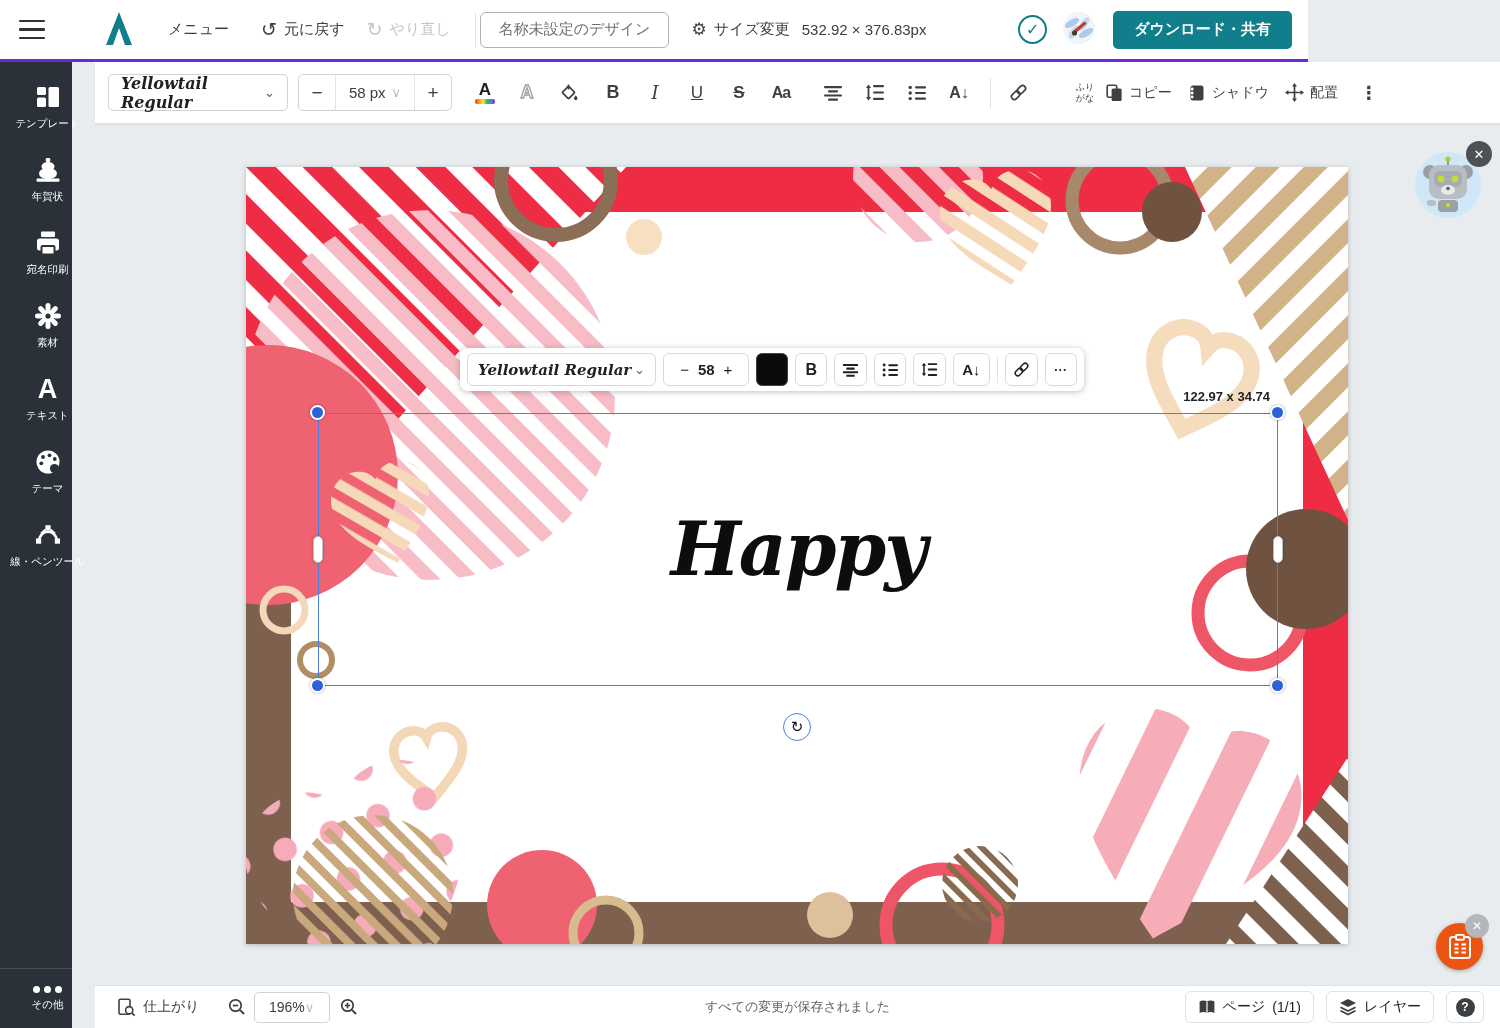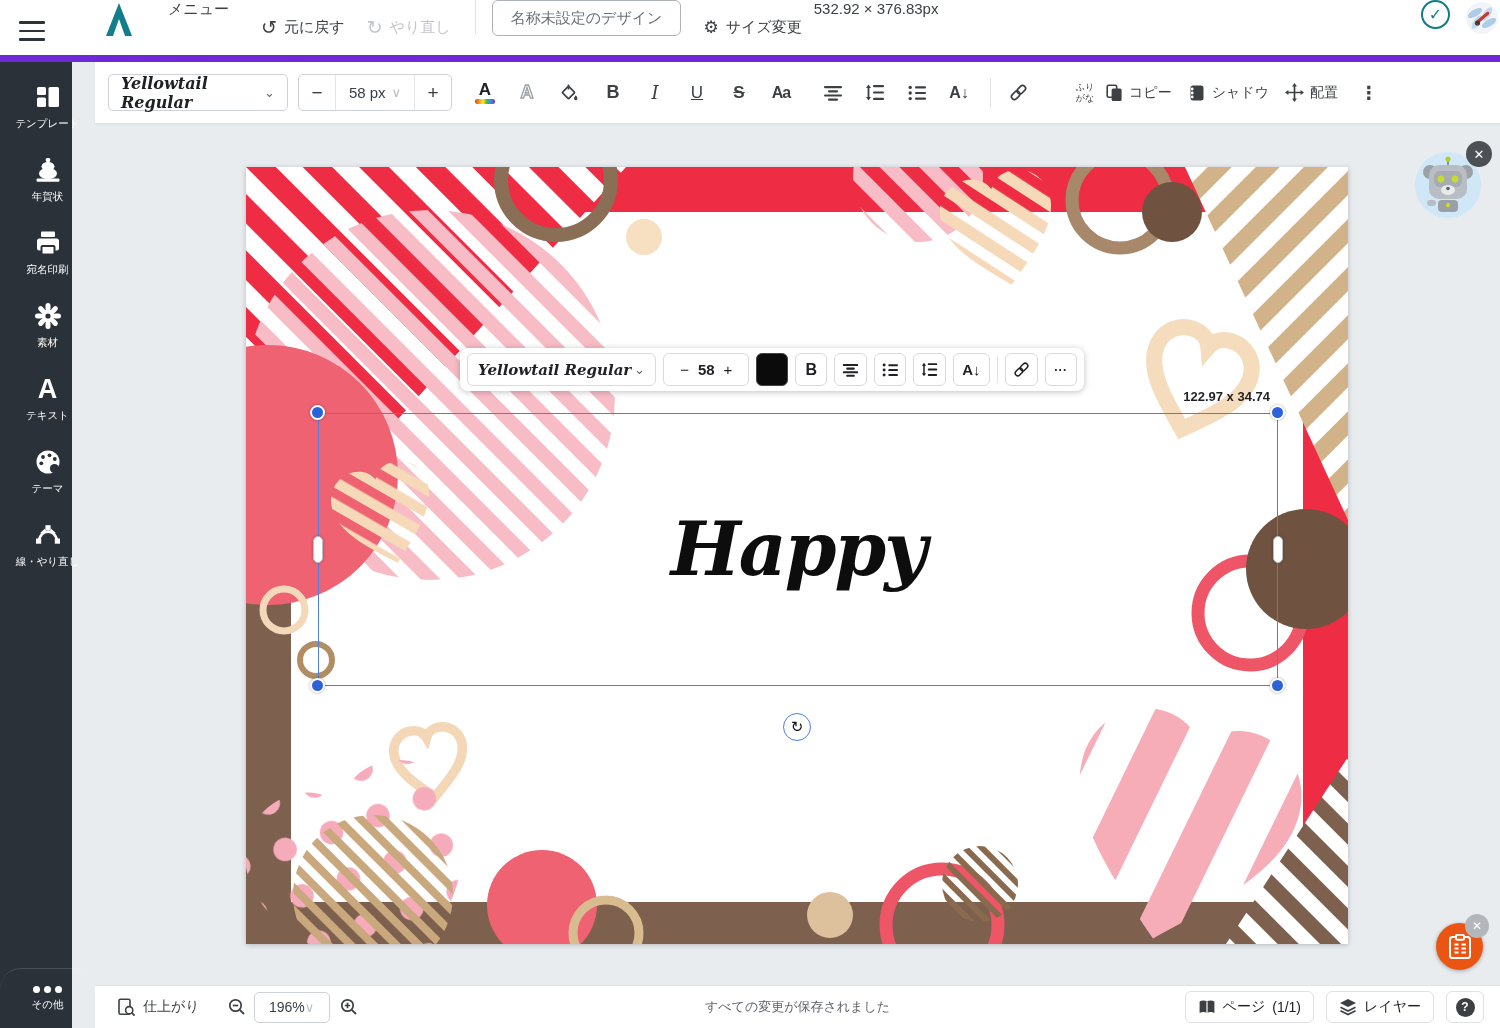--- a/index.html
+++ b/index.html
@@ -1,20 +1,20 @@
 <!DOCTYPE html>
 <html><head>
 <meta charset="utf-8">
 <style>
   * { margin:0; padding:0; box-sizing:border-box; }
   html,body { width:1500px; height:1028px; overflow:hidden; }
   body { position:relative; background:#e9ecef; font-family:"Liberation Sans","DejaVu Sans",sans-serif; color:#3c4043; }
 
   
-  .header { position:absolute; left:0; top:0; width:1500px; height:62px; background:#fff; border-bottom:7px solid #6d28d9; display:flex; z-index:30; }
+  .header { position:absolute; left:0; top:0; width:1308px; height:62px; background:#fff; border-bottom:3px solid #6d28d9; display:flex; align-items:center; z-index:30; }
   .hamburger { width:60px; height:62px; display:flex; flex-direction:column; justify-content:center; align-items:center; gap:6px; cursor:pointer; margin-left:2px; }
   .hamburger span { width:26px; height:2.6px; background:#2f3237; border-radius:1px; }
   .logo { margin-left:38px; }
   .hlabel { font-size:15px; color:#3c4043; }
   .hbtn { display:flex; align-items:center; gap:7px; font-size:15px; color:#3c4043; cursor:pointer; }
   .hbtn .aricon { font-size:19px; line-height:1; font-family:"DejaVu Sans",sans-serif; }
   .hbtn.disabled { color:#c3c6ca; }
   .vsep-h { width:1px; height:34px; background:#dfe1e5; }
   .titlebox { border:1px solid #aeb2b8; border-radius:6px; height:36px; padding:0 18px; display:flex; align-items:center; font-size:15px; color:#6b7076; background:#fff; }
   .checkbadge { width:29px; height:29px; border:2.5px solid #0e7d88; border-radius:50%; color:#0e7d88; font-size:16px; font-weight:bold; display:flex; align-items:center; justify-content:center; font-family:"DejaVu Sans",sans-serif; }
@@ -44,21 +44,21 @@
   .outlineA { font-weight:bold; font-size:18px; color:#fff; -webkit-text-stroke:1.3px #9aa0a6; }
   .furi { font-size:9px; line-height:1.15; color:#3c4043; text-align:center; width:26px;margin-left:31px; }
   .kebab { font-size:18px; font-weight:bold; letter-spacing:0; }
 
   
   .sidebar { position:absolute; left:0; top:62px; width:72px; height:966px; background:#2b3139; z-index:28; display:flex; flex-direction:column; }
   .sitem { width:95px; height:73px; display:flex; flex-direction:column; align-items:center; justify-content:center; gap:5px; color:#fff; cursor:pointer; }
   .sitem .slabel { font-size:10.5px; color:#fff; text-align:center; line-height:1.3; padding:0 3px; }
   .sitem svg { display:block; }
   .s-letter { font-size:27px; font-weight:bold; color:#fff; line-height:1; height:30px; display:flex; align-items:center; }
-  .sother { margin-top:auto; border-top:1px solid rgba(255,255,255,.14); height:60px;border-radius:21px; }
+  .sother { margin-top:auto; border-top:1px solid rgba(255,255,255,.14); height:60px; }
   .dots3 { display:flex; gap:4px; }
   .dots3 i { width:7px; height:7px; border-radius:50%; background:#fff; }
 
   
   .canvas { position:absolute; left:95px; top:124px; width:1405px; height:861px; background:#e9ecef; }
   .card { position:absolute; left:246px; top:167px; width:1102px; height:777px; background:#fff; box-shadow:0 1px 5px rgba(0,0,0,.22); overflow:hidden; z-index:1; }
   .cardtext { position:absolute; left:72px; top:246px; width:960px; height:273px; display:flex; flex-direction:column; align-items:center; justify-content:center; text-align:center; color:#0d0d0d; font-family:"DejaVu Serif",serif; font-style:italic; font-weight:bold; font-size:74px; line-height:1.38; letter-spacing:-2px;gap:16px; }
 
   
   .selrect { position:absolute; left:318px; top:413px; width:960px; height:273px; border:1.6px solid #4d7ee3; z-index:5; pointer-events:none; }
@@ -108,40 +108,41 @@
   <div class="hlabel" style="margin-left:30px">メニュー</div>
   <div class="hbtn" style="margin-left:32px">
     <span class="aricon">↺</span>
     <span>元に戻す</span>
   </div>
   <div class="hbtn disabled" style="margin-left:22px">
     <span class="aricon">↻</span>
     <span>やり直し</span>
   </div>
   <div class="vsep-h" style="margin-left:24px"></div>
-  <div class="titlebox" style="margin-left:16px">名称未設定のデザイン</div>
+  <div class="titlebox" style="margin-left:4px">名称未設定のデザイン</div>
   <div class="hbtn" style="margin-left:22px">
     <span class="aricon" style="font-size:17px">⚙</span>
     <span>サイズ変更</span>
   </div>
   <div class="hlabel" style="margin-left:12px">532.92 × 376.83px</div>
   <div class="checkbadge" style="margin-left:auto">
     <span>✓</span>
   </div>
   <div style="margin-left:14px">
     <svg width="36" height="36" viewBox="0 0 36 36">
       <circle cx="18" cy="18" r="16" fill="#f1f5f8"></circle>
       <ellipse cx="11" cy="13" rx="8" ry="3.4" fill="#aecbe8" transform="rotate(-30 11 13)"></ellipse>
       <ellipse cx="25" cy="23" rx="8" ry="3.4" fill="#aecbe8" transform="rotate(-30 25 23)"></ellipse>
       <ellipse cx="13" cy="22" rx="8" ry="3.4" fill="#c4d9ee" transform="rotate(-55 13 22)"></ellipse>
       <ellipse cx="23" cy="14" rx="8" ry="3.4" fill="#c4d9ee" transform="rotate(-55 23 14)"></ellipse>
       <rect x="10" y="16.6" width="17" height="3" rx="1.5" fill="#c0392b" transform="rotate(-40 18 18)"></rect>
       <circle cx="13.5" cy="23" r="2.6" fill="#4a3b2f"></circle>
     </svg>
   </div>
+  <button class="dlbtn" style="margin-left:16px; margin-right:16px">ダウンロード・共有</button>
 </div>
 
 <div class="toolbar">
   <div class="selbox" style="margin-left:13px; width:180px; justify-content:space-between; padding:0 12px">
     <span class="fontname">Yellowtail Regular</span>
     <span class="chev">⌄</span>
   </div>
   <div class="stepgroup" style="margin-left:10px">
     <div class="stepbtn">−</div>
     <div class="stepval">
@@ -297,21 +298,21 @@
     <span class="slabel">テーマ</span>
   </div>
   <div class="sitem">
     <svg width="30" height="30" viewBox="0 0 30 30">
       <path d="M5.5 21 C 9 8.5, 21 8.5, 24.5 21" fill="none" stroke="#fff" stroke-width="2.6"></path>
       <path d="M12.5 9.5 8 13.5M17.5 9.5 22 13.5" stroke="#fff" stroke-width="1.8"></path>
       <rect x="12.4" y="5.2" width="5.2" height="5.2" fill="#fff"></rect>
       <rect x="3" y="18.5" width="5.2" height="5.2" fill="#fff"></rect>
       <rect x="21.8" y="18.5" width="5.2" height="5.2" fill="#fff"></rect>
     </svg>
-    <span class="slabel">線・やり直し</span>
+    <span class="slabel">線・ペンツール</span>
   </div>
   <div class="sitem sother">
     <span class="dots3">
         <i></i>
         <i></i>
         <i></i>
       </span>
     <span class="slabel">その他</span>
   </div>
 </div>

